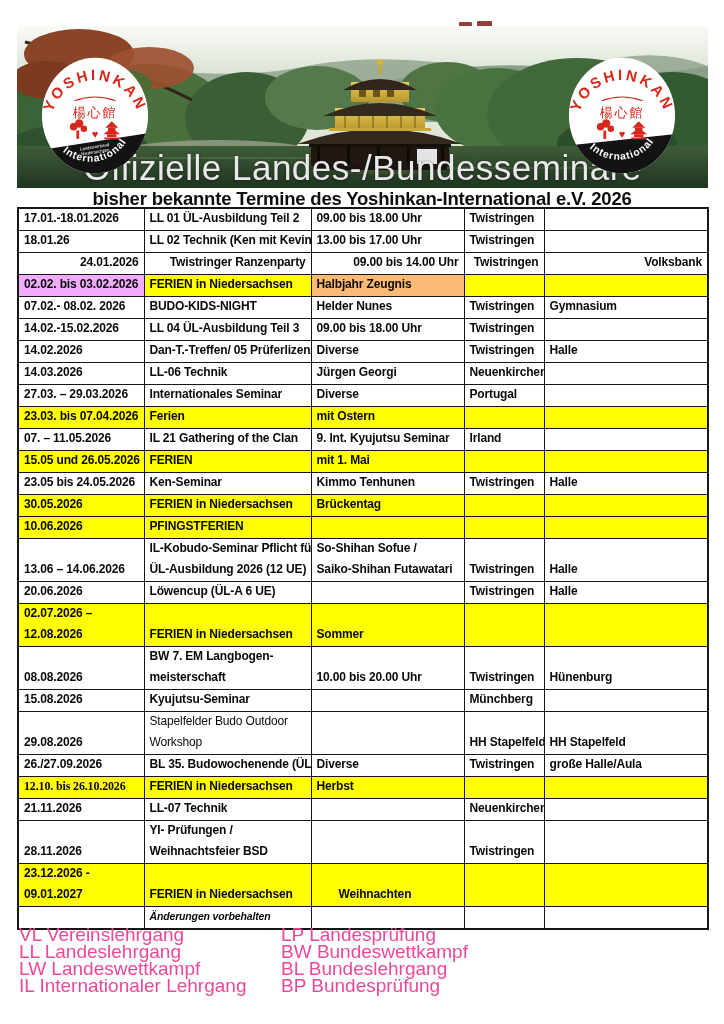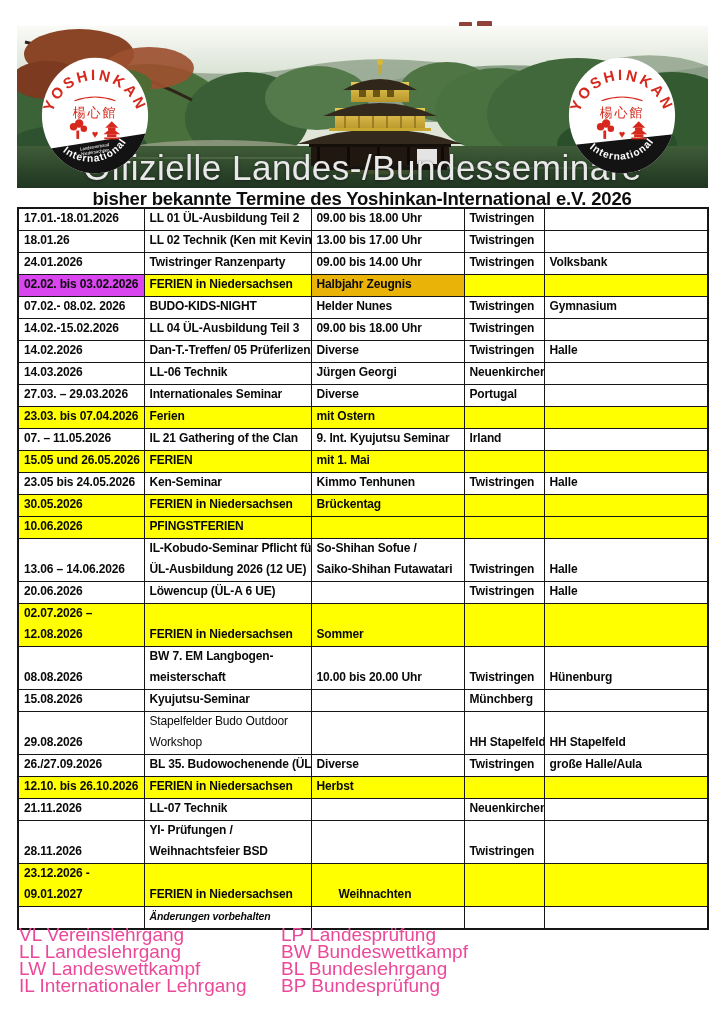--- a/index.html
+++ b/index.html
@@ -252,45 +252,45 @@
             <div>LL 02 Technik (Ken mit Kevin)</div>
           </td>
           <td>
             <div>13.00 bis 17.00 Uhr</div>
           </td>
           <td>
             <div>Twistringen</div>
           </td>
           <td></td>
         </tr>
-        <tr style="height: 21px;">
+        <tr style="height: 21px; text-align: right;">
           <td>
             <div>24.01.2026</div>
           </td>
           <td>
             <div>Twistringer Ranzenparty</div>
           </td>
           <td>
             <div>09.00 bis 14.00 Uhr</div>
           </td>
           <td>
             <div>Twistringen</div>
           </td>
           <td>
             <div>Volksbank</div>
           </td>
         </tr>
         <tr style="height: 21px;">
-          <td style="background: #d946ef; margin-left: 17px;">
+          <td style="background: #f0abfc; margin-left: 17px;">
             <div>02.02. bis 03.02.2026</div>
           </td>
           <td style="background: rgb(255, 255, 0);">
             <div>FERIEN in Niedersachsen</div>
           </td>
-          <td style="background: #eab308;">
+          <td style="background: #fdba74;">
             <div>Halbjahr Zeugnis</div>
           </td>
           <td style="background: rgb(255, 255, 0);"></td>
           <td style="background: rgb(255, 255, 0);"></td>
         </tr>
         <tr style="height: 21px;">
           <td>
             <div>07.02.- 08.02. 2026</div>
           </td>
           <td>
@@ -556,21 +556,21 @@
             <div>Diverse</div>
           </td>
           <td>
             <div>Twistringen</div>
           </td>
           <td>
             <div>große Halle/Aula</div>
           </td>
         </tr>
         <tr style="height: 21px;">
-          <td style="background: rgb(255, 255, 0);">
+          <td style="background: rgb(255, 255, 0); font-family: Liberation Serif, serif;">
             <div>12.10. bis 26.10.2026</div>
           </td>
           <td style="background: rgb(255, 255, 0);">
             <div>FERIEN in Niedersachsen</div>
           </td>
           <td style="background: rgb(255, 255, 0);">
             <div>Herbst</div>
           </td>
           <td style="background: rgb(255, 255, 0);"></td>
           <td style="background: rgb(255, 255, 0);"></td>

